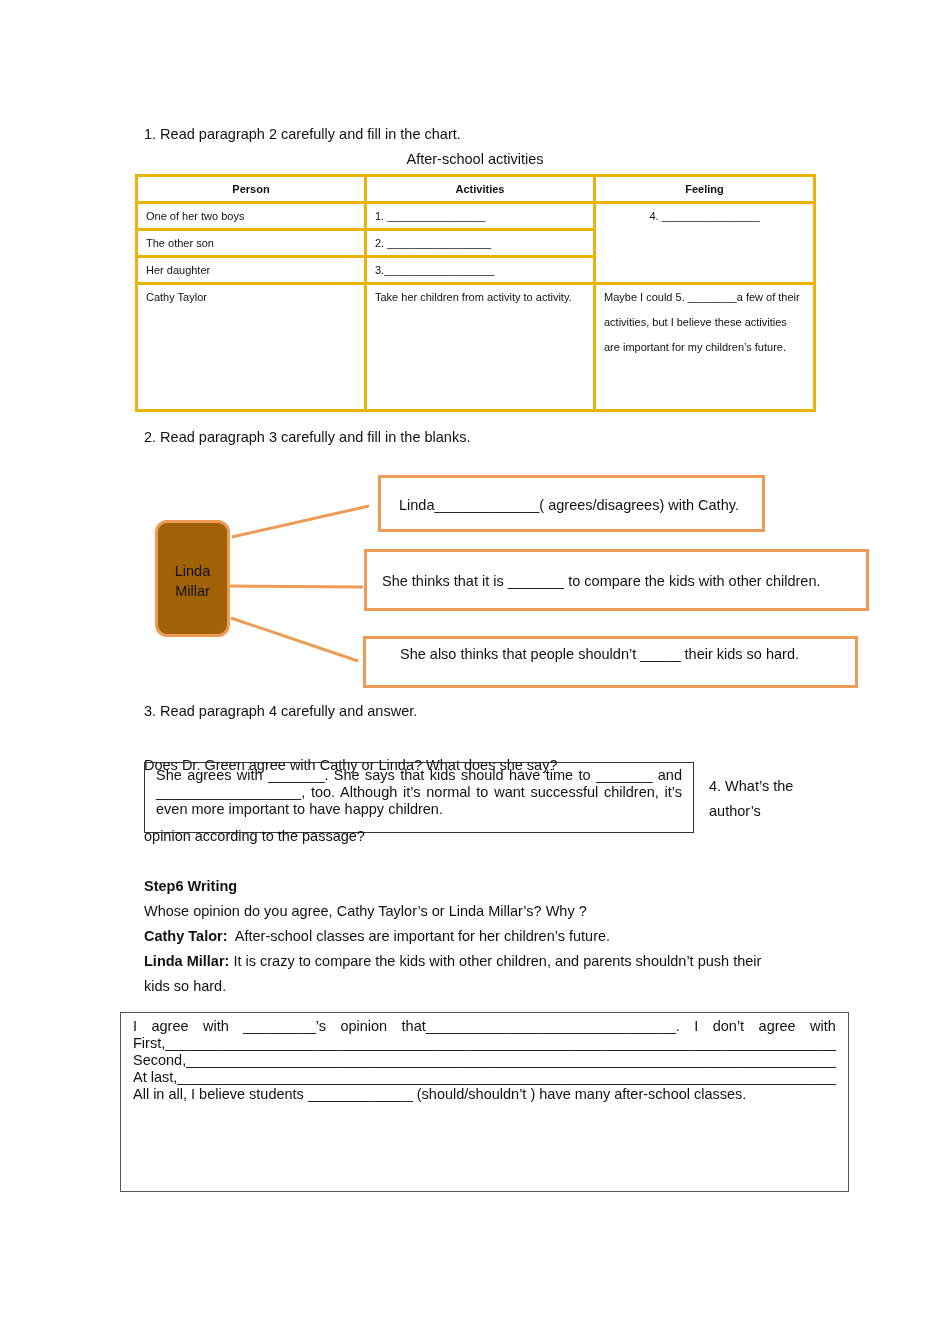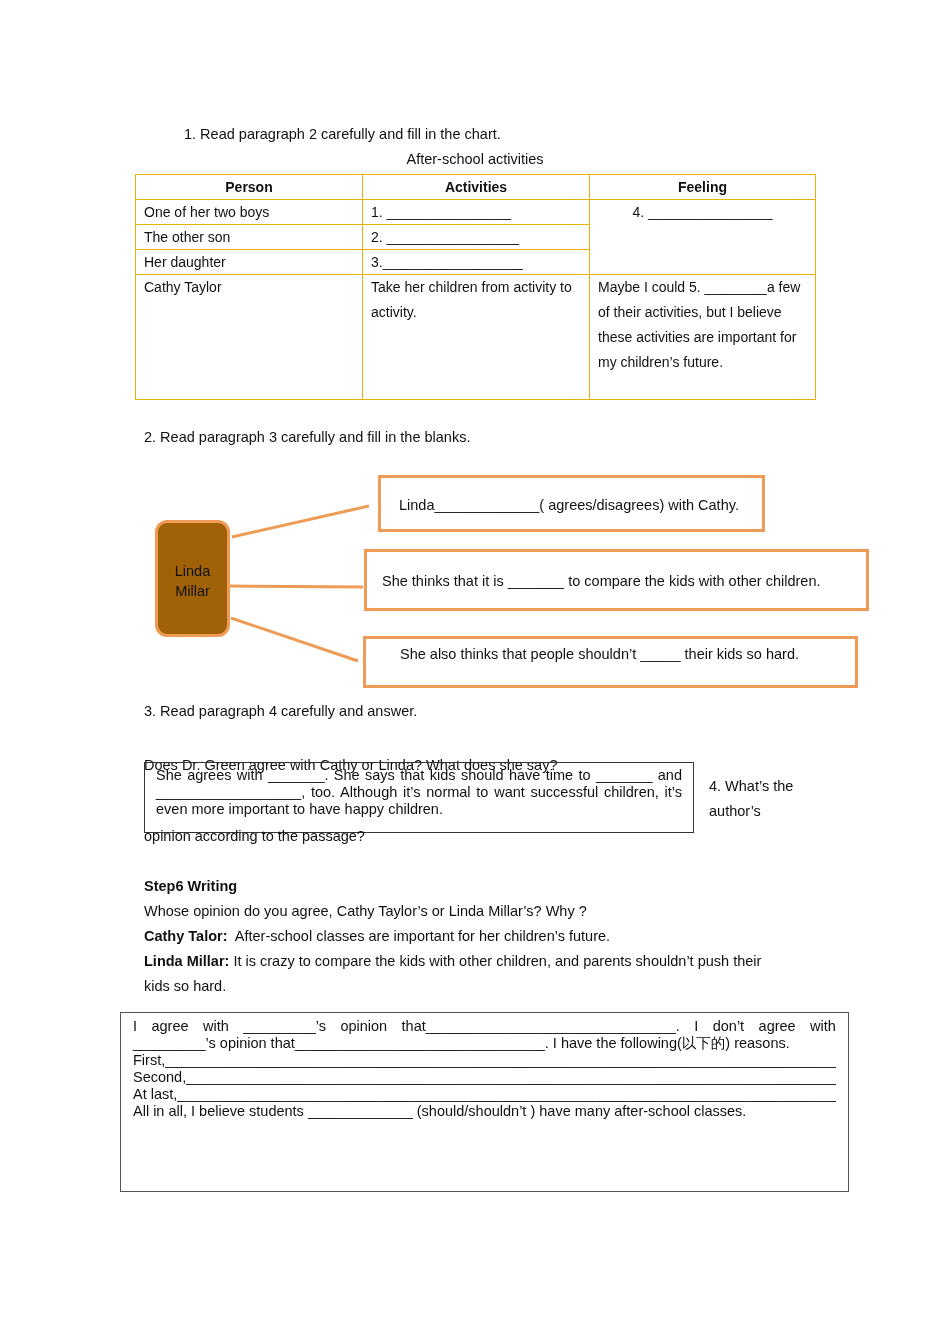--- a/index.html
+++ b/index.html
@@ -1,40 +1,40 @@
 <!DOCTYPE html>
 <html><head>
   <meta charset="utf-8">
   <style>
     html, body { margin: 0; padding: 0; background: #ffffff; }
     body { width: 950px; height: 1344px; position: relative; font-family: "Liberation Sans", sans-serif; color: #111; font-size: 14.5px; }
     .line { position: absolute; white-space: nowrap; }
     .caption { position: absolute; left: 135px; width: 680px; text-align: center; top: 151px; }
     table.chart { position: absolute; left: 135px; top: 174px; width: 681px; border-collapse: collapse; }
-    table.chart td, table.chart th { border: 1px solid #eab308; padding: 0 8px; vertical-align: top; font-size: 14px; font-weight: normal; text-align: left; height: 24px; line-height: 24px; }
+    table.chart td, table.chart th { border: 3px solid #eab308; padding: 0 8px; vertical-align: top; font-size: 11px; font-weight: normal; text-align: left; height: 24px; line-height: 24px; }
     table.chart th { font-weight: bold; text-align: center; }
     table.chart td.feel-blank { text-align: center; }
     table.chart td.tall { line-height: 25px; padding-top: 0; padding-bottom: 0; }
     .col1 { width: 210px; }
     .col2 { width: 210px; }
     svg.diagram { position: absolute; left: 0; top: 0; }
     .obox { position: absolute; border: 3px solid #EE9B55; box-sizing: border-box; background: #fff; }
     .obox span { position: absolute; white-space: nowrap; }
     .rbox { position: absolute; left: 155px; top: 520px; width: 75px; height: 117px; border: 3px solid #EE9B55; border-radius: 12px; box-sizing: border-box; text-align: center; background:#a16207; }
     .rbox span { display: block; line-height: 20px; }
     .answer-box { position: absolute; left: 144px; top: 762px; width: 550px; height: 71px; border: 1px solid #333; box-sizing: border-box; padding: 4px 11px 12px 11px; line-height: 17px; text-align: justify; }
     .writing-box { position: absolute; left: 120px; top: 1012px; width: 729px; height: 180px; border: 1px solid #555; box-sizing: border-box; padding: 5px 12px; line-height: 17px; }
     .writing-box .row { white-space: nowrap; }
     .justify-row { display: flex; justify-content: space-between; }
     b { font-weight: bold; }
   </style>
 </head>
 <body>
 
-<div class="line" style="left:144px; top:126px;margin-left:40px;">1. Read paragraph 2 carefully and fill in the chart.</div>
+<div class="line" style="left:144px; top:126px;">1. Read paragraph 2 carefully and fill in the chart.</div>
 <div class="caption">After-school activities</div>
 
 <table class="chart">
   <tbody>
       <tr>
     <th class="col1">Person</th>
     <th class="col2">Activities</th>
     <th>Feeling</th>
   </tr>
   <tr>
@@ -105,18 +105,17 @@
     <span>agree</span>
     <span>with</span>
     <span>_________’s</span>
     <span>opinion</span>
     <span>that_______________________________.</span>
     <span>I</span>
     <span>don’t</span>
     <span>agree</span>
     <span>with</span>
   </div>
-  <div class="row">_________’s opinion that_______________________________. I have the following(以下的) reasons.</div>
   <div class="row" style="overflow:hidden;">First,______________________________________________________________________________________.</div>
   <div class="row" style="overflow:hidden;">Second,_____________________________________________________________________________________.</div>
   <div class="row" style="overflow:hidden;">At last,_____________________________________________________________________________________.</div>
   <div class="row">All in all, I believe students _____________ (should/shouldn’t ) have many after-school classes.</div>
 </div>
 
 </body></html>

